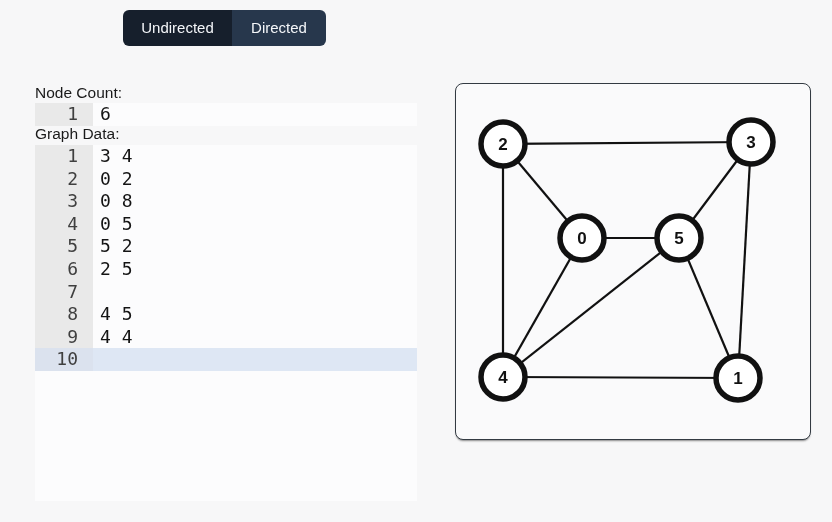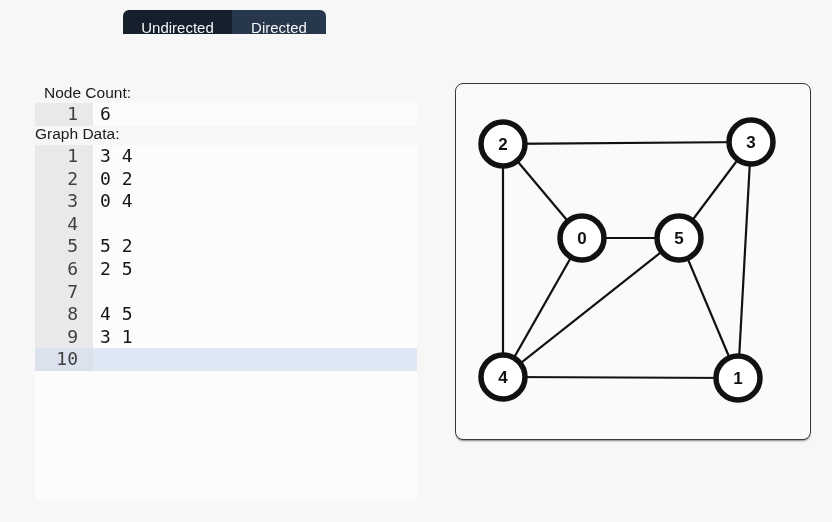--- a/index.html
+++ b/index.html
@@ -9,33 +9,33 @@
     background:#f7f7f8; font-family:"Liberation Sans", sans-serif;
   }
   
   .toggle-group {
     position:absolute; top:10px; height:36px; display:flex;
     border-radius:6px; overflow:hidden;
   }
   .toggle-group.direction { left:123px; width:203px; }
   .toggle-group.indexing  { left:470px; width:318px; }
   .seg {
-    height:24px; line-height:36px; text-align:center;
+    height:36px; line-height:36px; text-align:center;
     color:#f4f6f9; font-size:15px; cursor:pointer; user-select:none;
   }
   .seg.selected   { background:#161f2c; }
   .seg.unselected { background:#27374c; }
   .dir-0 { width:109px; } .dir-1 { width:94px; }
   .idx-0 { width:90px; }  .idx-1 { width:92px; } .idx-2 { width:136px; }
 
   
   .panel-label {
     position:absolute; left:35px; font-size:15.5px; color:#1a1a1a;
   }
-  #node-count-label { top:84px;margin-left:9px; }
+  #node-count-label { top:84px; }
   #graph-data-label { top:125px; }
   .editor {
     position:absolute; left:35px; width:382px; background:#fcfcfd;
     font-family:"DejaVu Sans Mono", monospace; font-size:18px;
   }
   #node-count-editor { top:103px; height:23px; }
   #graph-data-editor { top:145px; height:356px; }
   .row { display:flex; height:22.6px; line-height:22.6px; }
   .row .gutter {
     width:58px; flex:0 0 58px; background:#e9e9e9; color:#3f3f3f;
@@ -84,43 +84,44 @@
       <div class="row">
         <div class="gutter">1</div>
         <div class="code">3 4</div>
       </div>
       <div class="row">
         <div class="gutter">2</div>
         <div class="code">0 2</div>
       </div>
       <div class="row">
         <div class="gutter">3</div>
-        <div class="code">0 4</div>
+        <div class="code">0 8</div>
       </div>
       <div class="row">
         <div class="gutter">4</div>
+        <div class="code">0 5</div>
       </div>
       <div class="row">
         <div class="gutter">5</div>
         <div class="code">5 2</div>
       </div>
       <div class="row">
         <div class="gutter">6</div>
         <div class="code">2 5</div>
       </div>
       <div class="row">
         <div class="gutter">7</div>
       </div>
       <div class="row">
         <div class="gutter">8</div>
         <div class="code">4 5</div>
       </div>
       <div class="row">
         <div class="gutter">9</div>
-        <div class="code">3 1</div>
+        <div class="code">4 4</div>
       </div>
       <div class="row active">
         <div class="gutter">10</div>
       </div>
       <div class="gutter-fill" style="height: 130px;">
         <div class="gutter"></div>
         <div class="code"></div>
       </div>
     </div>
 

